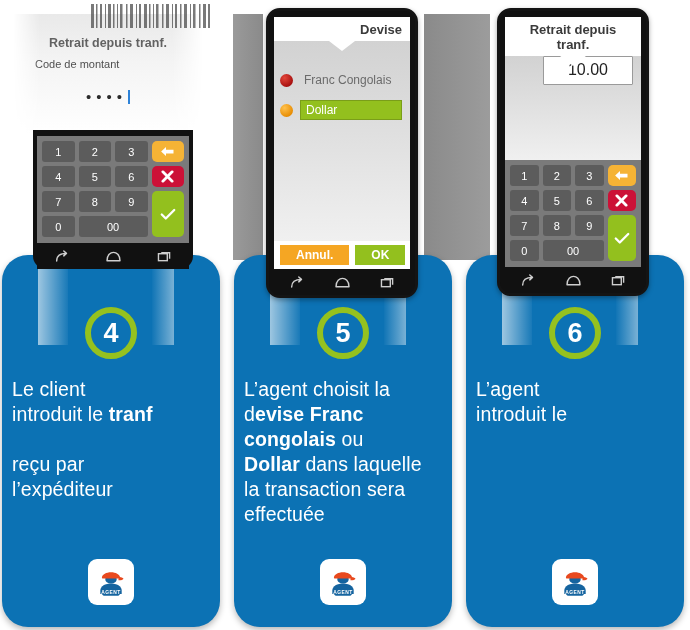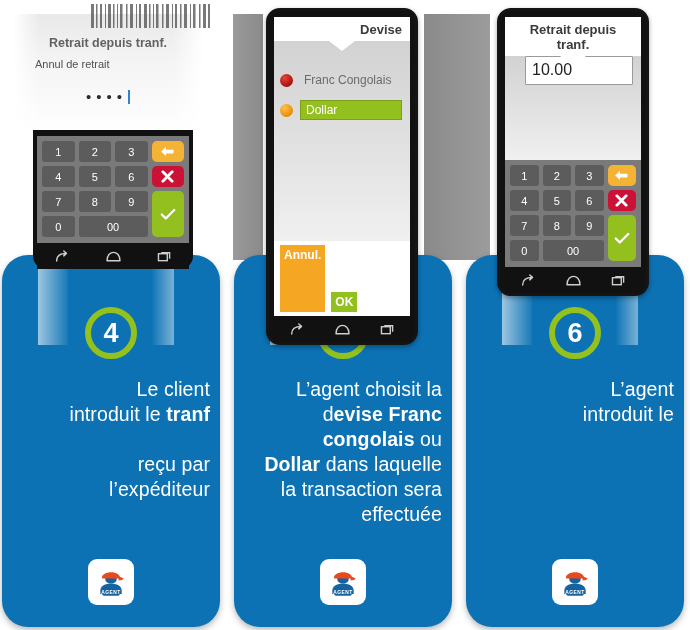--- a/index.html
+++ b/index.html
@@ -41,21 +41,21 @@
     position:absolute;top:52px;left:50%;transform:translateX(-50%);
     width:52px;height:52px;border-radius:50%;
     border:6px solid #95C11F;
     box-sizing:border-box;
     display:flex;align-items:center;justify-content:center;
     color:#ffffff;font-size:27px;font-weight:bold;line-height:1;
   }
 
   .step-text{
     position:absolute;top:122px;left:6px;right:6px;
-    text-align:right;color:#ffffff;
+    text-align:left;color:#ffffff;
     font-size:19.5px;line-height:25px;
     letter-spacing:.1px;
     padding:0 4px;
   }
   .step-text b{font-weight:bold;}
 
   .agent-badge{
     position:absolute;bottom:22px;left:50%;transform:translateX(-50%);
     width:46px;height:46px;border-radius:9px;background:#ffffff;
     display:flex;align-items:center;justify-content:center;
@@ -103,23 +103,23 @@
   .notch{
     position:absolute;top:0;left:50%;transform:translateX(-50%);
     width:0;height:0;border-left:13px solid transparent;
     border-right:13px solid transparent;border-top:10px solid #ffffff;
   }
 
   .field-label{
     font-size:9.5px;color:#555;padding:8px 0 4px 8px;
   }
   .amount-box{
-    margin:0 8px 0 20px;background:#ffffff;
+    margin:0 8px 0 38px;background:#ffffff;
     border:1px solid #9a9a9a;border-radius:1px;
-    text-align:left;font-size:16px;color:#222;
+    text-align:center;font-size:16px;color:#222;
     padding:4px 6px 5px 6px;
   }
   .pin-caret{
     display:inline-block;width:2px;height:14px;background:#2e83d8;
     vertical-align:-2px;margin-left:1px;
   }
 
   
   .cur-row{
     display:flex;align-items:center;padding:3px 8px 3px 6px;margin-top:6px;
@@ -130,22 +130,22 @@
   .bullet.red{background:radial-gradient(circle at 35% 30%,#e2453a,#a40d0d 75%);}
   .bullet.orange{background:radial-gradient(circle at 35% 30%,#ffc14d,#e68a00 75%);}
   .cur-name{font-size:12px;color:#6b6b6b;padding:1px 4px;}
   .cur-row.selected .cur-name{
     background:#93C01E;color:#ffffff;flex:1;padding:2px 5px;
     border:1px solid #7a9e19;
   }
   .dlg-actions{
     background:#ffffff;padding:4px 0 4px 6px;display:flex;gap:6px;
   }
-  .btn-cancel{background:#F5A623;color:#fff;font-size:12px;font-weight:bold;padding:3px 4px;}
-  .btn-ok{background:#93C01E;color:#fff;font-size:12px;font-weight:bold;padding:3px 4px;margin-top:47px;}
+  .btn-cancel{background:#F5A623;color:#fff;font-size:12px;font-weight:bold;padding:3px 16px;}
+  .btn-ok{background:#93C01E;color:#fff;font-size:12px;font-weight:bold;padding:3px 16px;}
 
   
   .keypad{
     background:#7a7a7a;padding:5px 5px 6px 5px;
     display:grid;grid-template-columns:1fr 1fr 1fr 1fr;
     grid-template-rows:repeat(4,21px);gap:4px;
   }
   .key{
     background:#5c5c5c;border-radius:3px;
     color:#ffffff;font-size:11px;
@@ -243,21 +243,21 @@
         <rect x="12.5" y="33.5" width="23" height="8" rx="4" fill="#15649F"></rect>
         <text x="24" y="39.4" font-family="'Liberation Sans',sans-serif" font-size="6.2" font-weight="bold" fill="#ffffff" text-anchor="middle" letter-spacing="0.6">AGENT</text>
       </svg>
     </div>
   </div>
 
   <div class="phone1-wrap" style="z-index: 3;">
 
     <div class="p1-screen">
       <div class="p1-title">Retrait depuis tranf.</div>
-      <div style="position:absolute;left:22px;top:44px;font-size:11px;color:#4f4f4f;">Annul de retrait</div>
+      <div style="position:absolute;left:22px;top:44px;font-size:11px;color:#4f4f4f;">Code de montant</div>
       <div style="position:absolute;left:0;right:0;top:74px;text-align:center;">
         <span style="font-size:15px;color:#2c2c2c;letter-spacing:5px;">••••</span><span class="pin-caret"></span>
       </div>
     </div>
 
     <svg class="barcode" viewBox="0 0 124 24" preserveAspectRatio="none">
       <g fill="#4d4d4d">
         <rect x="2" y="0" width="3" height="24"></rect>
           <rect x="7" y="0" width="1.5" height="24"></rect>
         <rect x="11" y="0" width="2" height="24"></rect>

